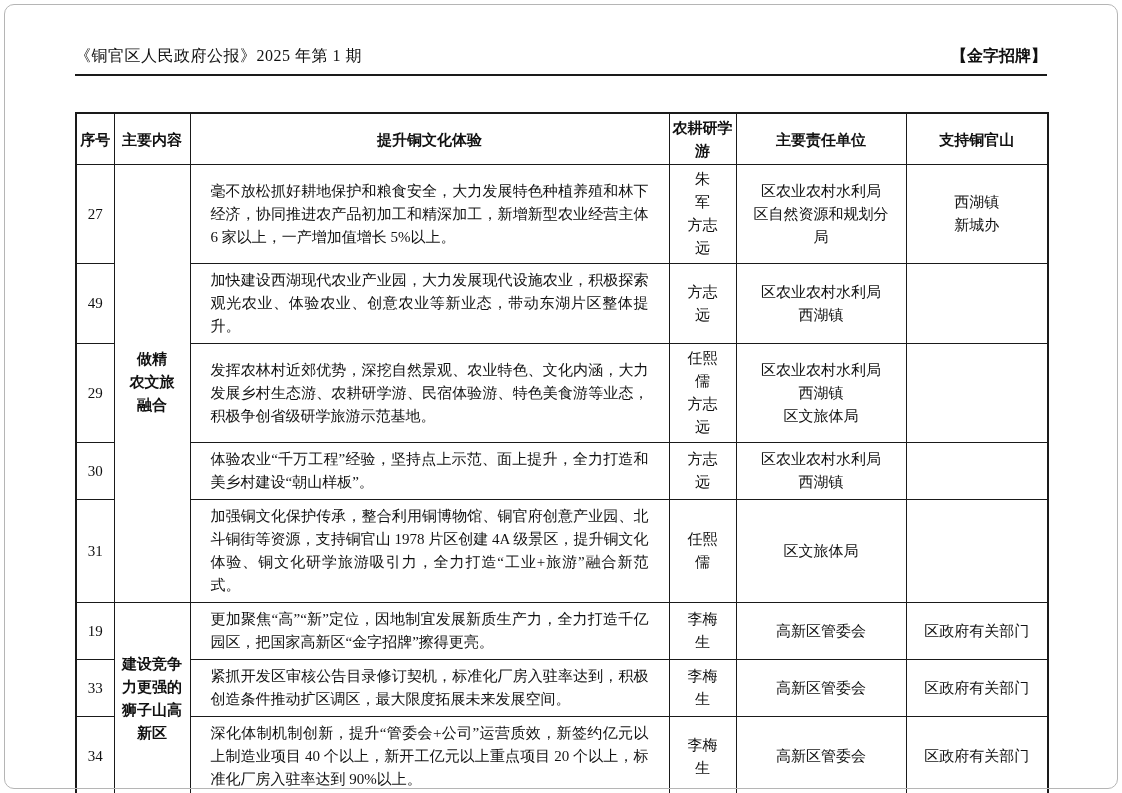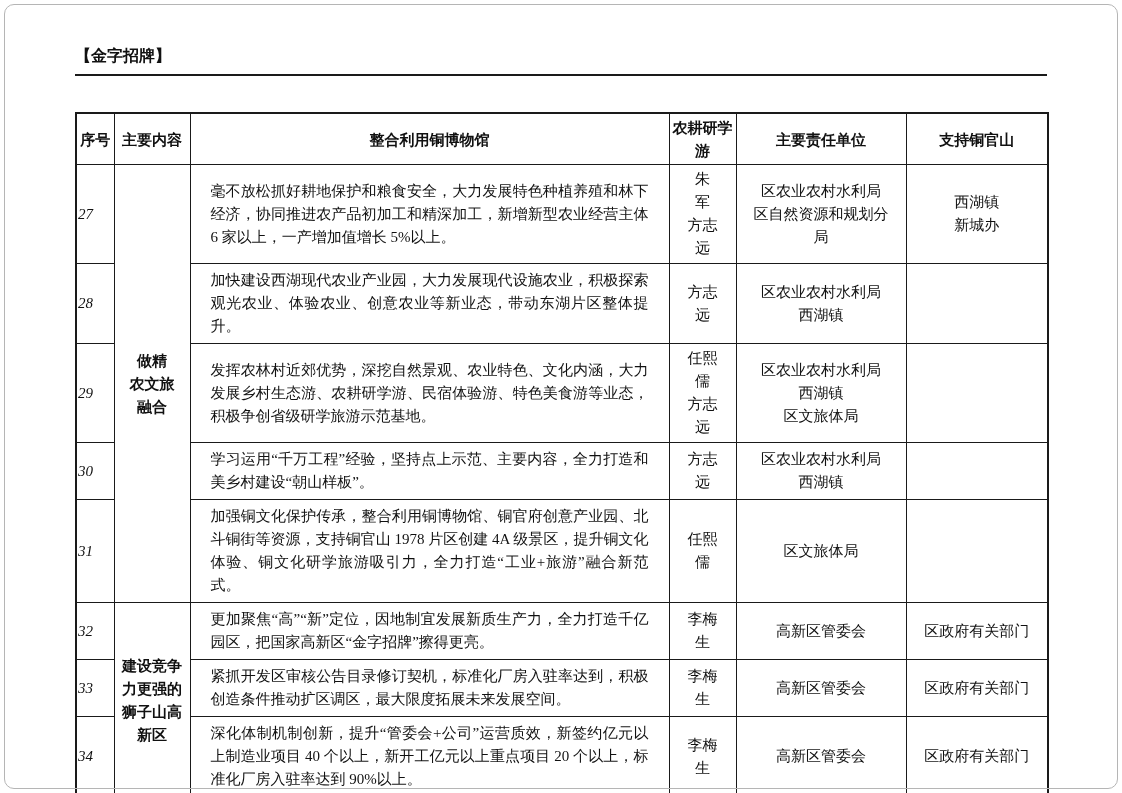--- a/index.html
+++ b/index.html
@@ -52,25 +52,25 @@
   }
   table.main-table th {
     font-family: "Liberation Sans", "DejaVu Sans", sans-serif;
     font-weight: bold;
     height: 31px;
     text-align: center;
     font-size: 15px;
     padding: 2px;
   }
   td.cell-no {
+    text-align: center;
     font-size: 15px;
-    font-style: italic;
   }
   td.cell-group {
-    font-family: Liberation Sans, sans-serif;
+    font-family: Liberation Mono, monospace;
     font-weight: bold;
     text-align: center;
     font-size: 16px;
     line-height: 24px;
     white-space: pre-line;
     padding: 2px;
   }
   td.cell-task {
     text-align: justify;
     text-justify: inter-ideograph;
@@ -90,91 +90,92 @@
   .doc-footer .num { color: #111; font-size: 18px; }
 </style>
 </head>
 <body>
 
 <div class="page-border"></div>
 
 <div class="content">
 
   <div class="doc-header">
+    <span class="left">《铜官区人民政府公报》2025 年第 1 期</span>
     <span class="right">【金字招牌】</span>
   </div>
 
   <table class="main-table">
     <colgroup>
       <col style="width:38px">
       <col style="width:76px">
       <col style="width:479px">
       <col style="width:67px">
       <col style="width:170px">
       <col style="width:142px">
     </colgroup>
     <thead>
       <tr>
         <th>序号</th>
         <th>主要内容</th>
-        <th>整合利用铜博物馆</th>
+        <th>提升铜文化体验</th>
         <th>农耕研学游</th>
         <th>主要责任单位</th>
         <th>支持铜官山</th>
       </tr>
     </thead>
     <tbody>
       <tr>
         <td class="cell-no">27</td>
         <td class="cell-group" rowspan="5">做精
 农文旅
 融合</td>
         <td class="cell-task">毫不放松抓好耕地保护和粮食安全，大力发展特色种植养殖和林下经济，协同推进农产品初加工和精深加工，新增新型农业经营主体 6 家以上，一产增加值增长 5%以上。</td>
         <td class="cell-center">朱　军
 方志远</td>
         <td class="cell-center">区农业农村水利局
 区自然资源和规划分局</td>
         <td class="cell-center">西湖镇
 新城办</td>
       </tr>
       <tr>
-        <td class="cell-no">28</td>
+        <td class="cell-no">49</td>
         <td class="cell-task">加快建设西湖现代农业产业园，大力发展现代设施农业，积极探索观光农业、体验农业、创意农业等新业态，带动东湖片区整体提升。</td>
         <td class="cell-center">方志远</td>
         <td class="cell-center">区农业农村水利局
 西湖镇</td>
         <td class="cell-center"></td>
       </tr>
       <tr>
         <td class="cell-no">29</td>
         <td class="cell-task">发挥农林村近郊优势，深挖自然景观、农业特色、文化内涵，大力发展乡村生态游、农耕研学游、民宿体验游、特色美食游等业态，积极争创省级研学旅游示范基地。</td>
         <td class="cell-center">任熙儒
 方志远</td>
         <td class="cell-center">区农业农村水利局
 西湖镇
 区文旅体局</td>
         <td class="cell-center"></td>
       </tr>
       <tr>
         <td class="cell-no">30</td>
-        <td class="cell-task">学习运用“千万工程”经验，坚持点上示范、主要内容，全力打造和美乡村建设“朝山样板”。</td>
+        <td class="cell-task">体验农业“千万工程”经验，坚持点上示范、面上提升，全力打造和美乡村建设“朝山样板”。</td>
         <td class="cell-center">方志远</td>
         <td class="cell-center">区农业农村水利局
 西湖镇</td>
         <td class="cell-center"></td>
       </tr>
       <tr>
         <td class="cell-no">31</td>
         <td class="cell-task">加强铜文化保护传承，整合利用铜博物馆、铜官府创意产业园、北斗铜街等资源，支持铜官山 1978 片区创建 4A 级景区，提升铜文化体验、铜文化研学旅游吸引力，全力打造“工业+旅游”融合新范式。</td>
         <td class="cell-center">任熙儒</td>
         <td class="cell-center">区文旅体局</td>
         <td class="cell-center"></td>
       </tr>
       <tr>
-        <td class="cell-no">32</td>
+        <td class="cell-no">19</td>
         <td class="cell-group" rowspan="3">建设竞争
 力更强的
 狮子山高
 新区</td>
         <td class="cell-task">更加聚焦“高”“新”定位，因地制宜发展新质生产力，全力打造千亿园区，把国家高新区“金字招牌”擦得更亮。</td>
         <td class="cell-center">李梅生</td>
         <td class="cell-center">高新区管委会</td>
         <td class="cell-center">区政府有关部门</td>
       </tr>
       <tr>

